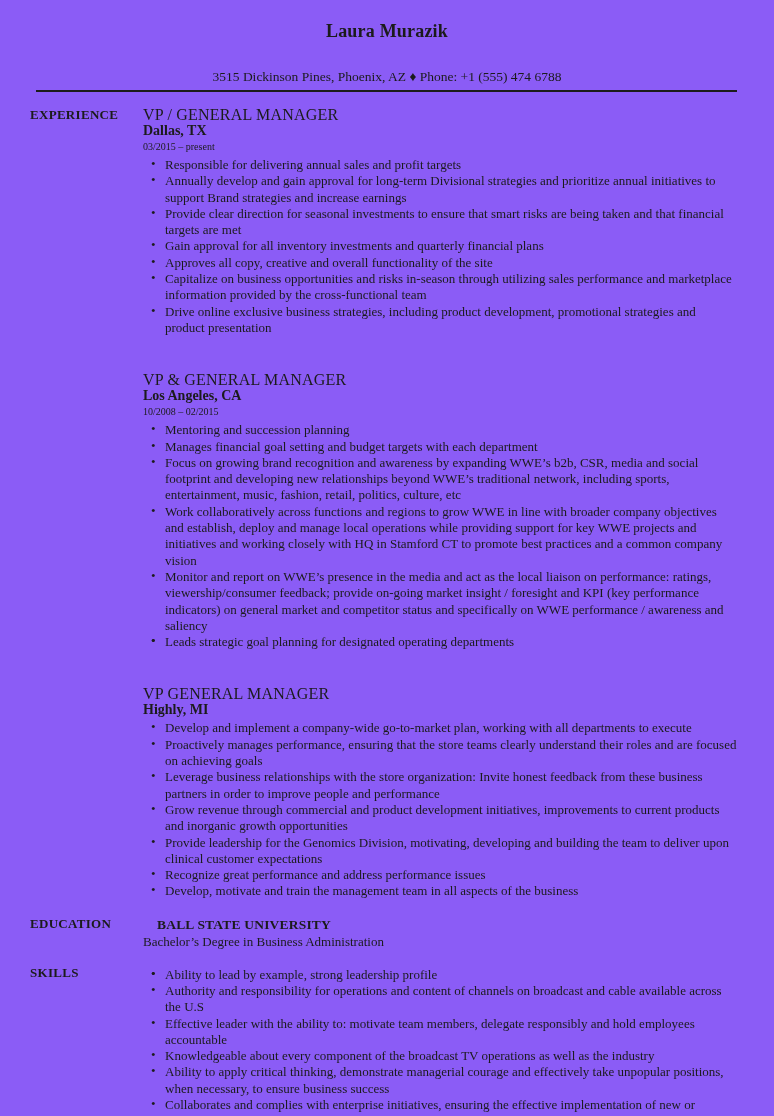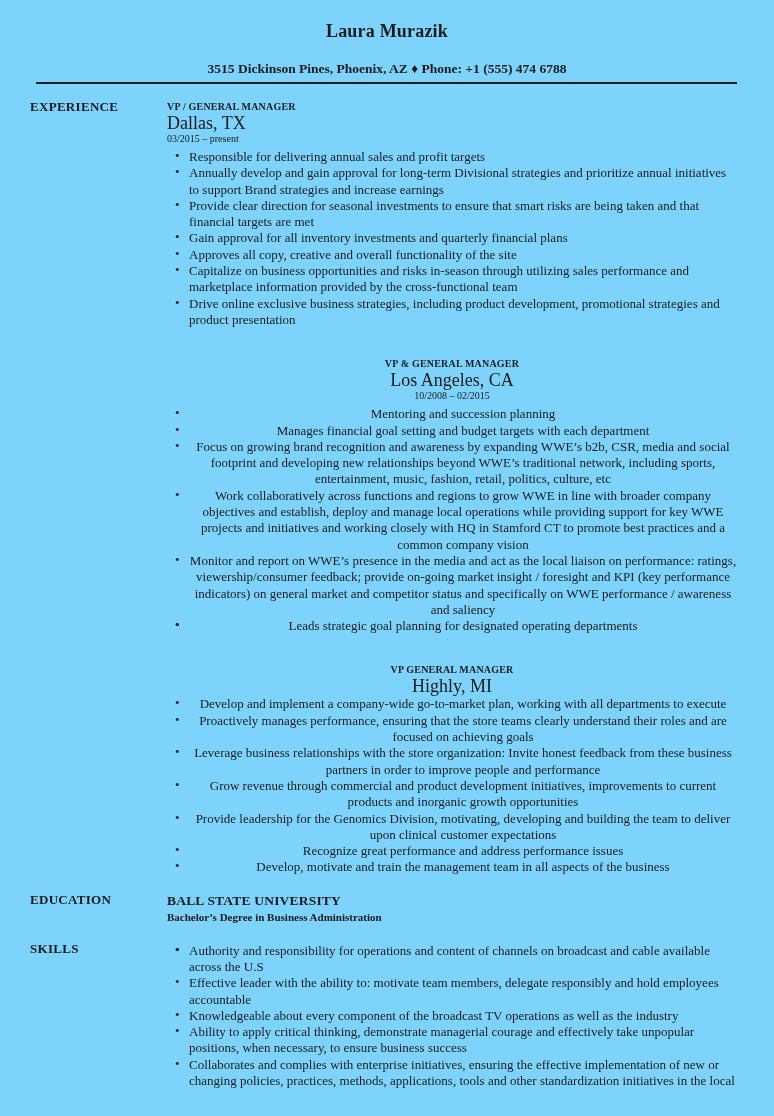--- a/index.html
+++ b/index.html
@@ -1,85 +1,85 @@
 <!DOCTYPE html>
 <html><head>
 <meta charset="utf-8">
 <style>
   html, body { margin: 0; padding: 0; background: #e8e8e8; }
   .page {
     position: relative;
     width: 774px;
     height: 1116px;
     margin: 0 auto;
-    background: #7dd3fc;
+    background: #8b5cf6;
     color: #1b1b1b;
     font-family: "Liberation Serif", "DejaVu Serif", serif;
     font-size: 13px;
     overflow: hidden;
     box-sizing: border-box;
   }
   header { text-align: center; }
   .name {
     margin: 0;
     padding-top: 22px;
     font-size: 18px;
     line-height: 18px;
     font-weight: bold;
     letter-spacing: 0.2px;
   }
   .contact {
-    margin-top: 22px;
+    margin-top: 30px;
     font-size: 13.5px;
     line-height: 14px;
-    font-weight: bold;
+    font-weight: normal;
   }
   .rule {
     height: 2px;
     background: #1c1c1c;
     margin: 6px 37px 0 36px;
     border: none;
   }
   main { margin-top: 15px; padding: 0 37px 0 30px; }
-  .row { display: flex; gap: 24px; }
+  .row { display: flex; }
   .row-education { margin-top: 16px; }
   .row-skills { margin-top: 15px; }
   .label-col {
     width: 113px;
     flex: 0 0 113px;
     font-weight: bold;
     font-size: 13px;
     line-height: 16px;
     letter-spacing: 0.3px;
   }
   .content-col { flex: 1; min-width: 0; }
-  .job + .job { margin-top: 28px; text-align: center; }
+  .job + .job { margin-top: 36px; }
   .job-title {
     margin: 0;
-    font-size: 10px;
+    font-size: 16px;
     line-height: 16px;
-    font-weight: bold;
+    font-weight: normal;
     letter-spacing: 0.2px;
   }
-  .job-location { font-weight: normal; font-size: 18px; line-height: 16px; }
+  .job-location { font-weight: bold; font-size: 14px; line-height: 16px; }
   .job-dates { font-size: 10px; line-height: 16px; }
   ul.bullets { margin: 2px 0 0 0; padding: 0; list-style: none; }
   ul.bullets li {
     position: relative;
     padding-left: 22px;
     line-height: 16.3px;
   }
   ul.bullets .marker {
     position: absolute;
     left: 8px;
     top: -1px;
     font-size: 13px;
   }
-  .school { font-weight: bold; font-size: 13.5px; line-height: 17px; letter-spacing: 0.2px; }
-  .degree { font-weight: bold; font-size: 11px; line-height: 17px; }
+  .school { font-weight: bold; font-size: 13.5px; line-height: 17px; letter-spacing: 0.2px; margin-left: 14px; }
+  .degree { font-weight: normal; font-size: 13px; line-height: 17px; }
 </style>
 </head>
 <body>
 
 <div class="page">
   <header>
     <h1 class="name">Laura Murazik</h1>
     <div class="contact">3515 Dickinson Pines, Phoenix, AZ ♦ Phone: +1 (555) 474 6788</div>
     <div class="rule"></div>
   </header>
@@ -143,21 +143,21 @@
         <div class="school">BALL STATE UNIVERSITY</div>
         <div class="degree">Bachelor’s Degree in Business Administration</div>
       </div>
     </div>
 
     <div class="row row-skills">
       <div class="label-col">SKILLS</div>
       <div class="content-col">
         <ul class="bullets">
             <li><span class="marker">•</span></li>
-            <li><span class="marker">•</span></li>
+            <li><span class="marker">•</span><span>Ability to lead by example, strong leadership profile</span></li>
             <li><span class="marker">•</span><span>Authority and responsibility for operations and content of channels on broadcast and cable available across the U.S</span></li>
             <li><span class="marker">•</span><span>Effective leader with the ability to: motivate team members, delegate responsibly and hold employees accountable</span></li>
             <li><span class="marker">•</span><span>Knowledgeable about every component of the broadcast TV operations as well as the industry</span></li>
             <li><span class="marker">•</span><span>Ability to apply critical thinking, demonstrate managerial courage and effectively take unpopular positions, when necessary, to ensure business success</span></li>
             <li><span class="marker">•</span><span>Collaborates and complies with enterprise initiatives, ensuring the effective implementation of new or changing policies, practices, methods, applications, tools and other standardization initiatives in the local</span></li>
           </ul>
       </div>
     </div>
 
   </main>

